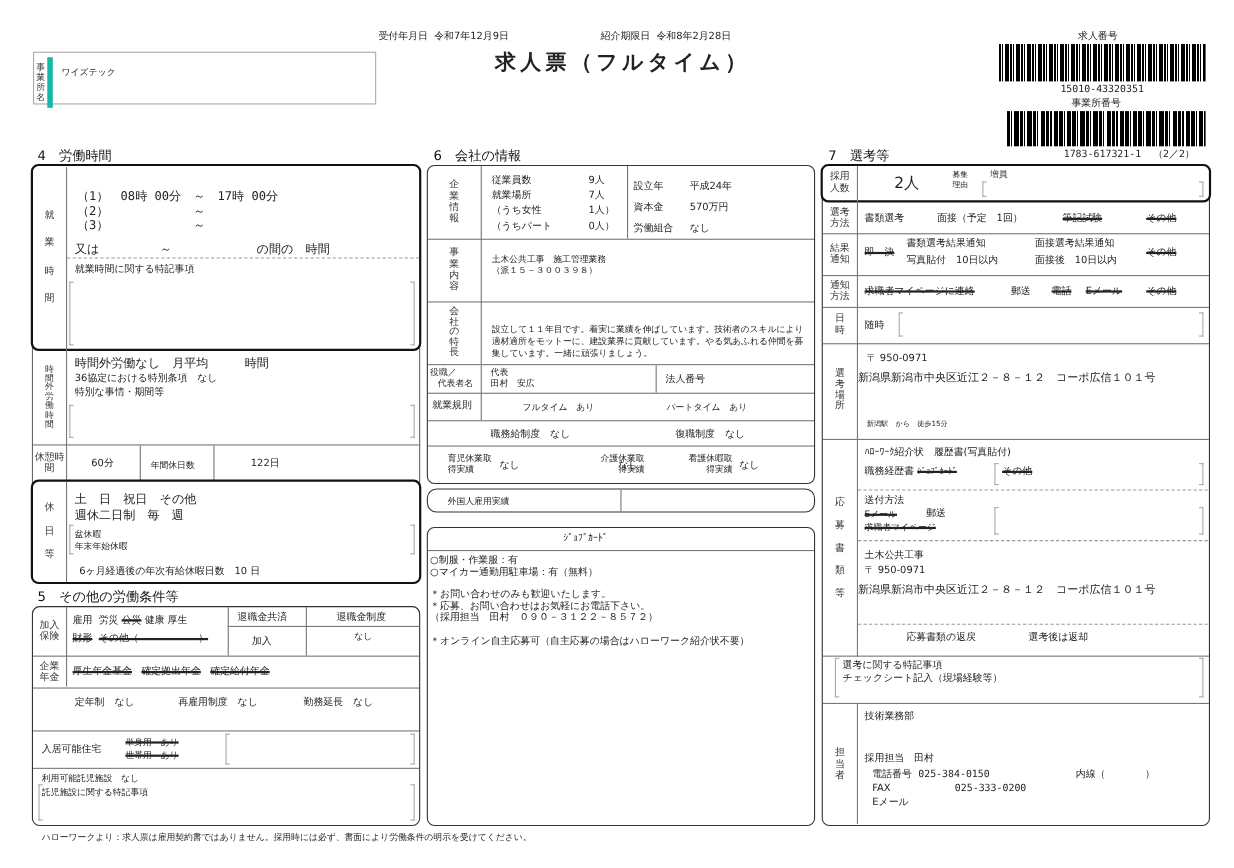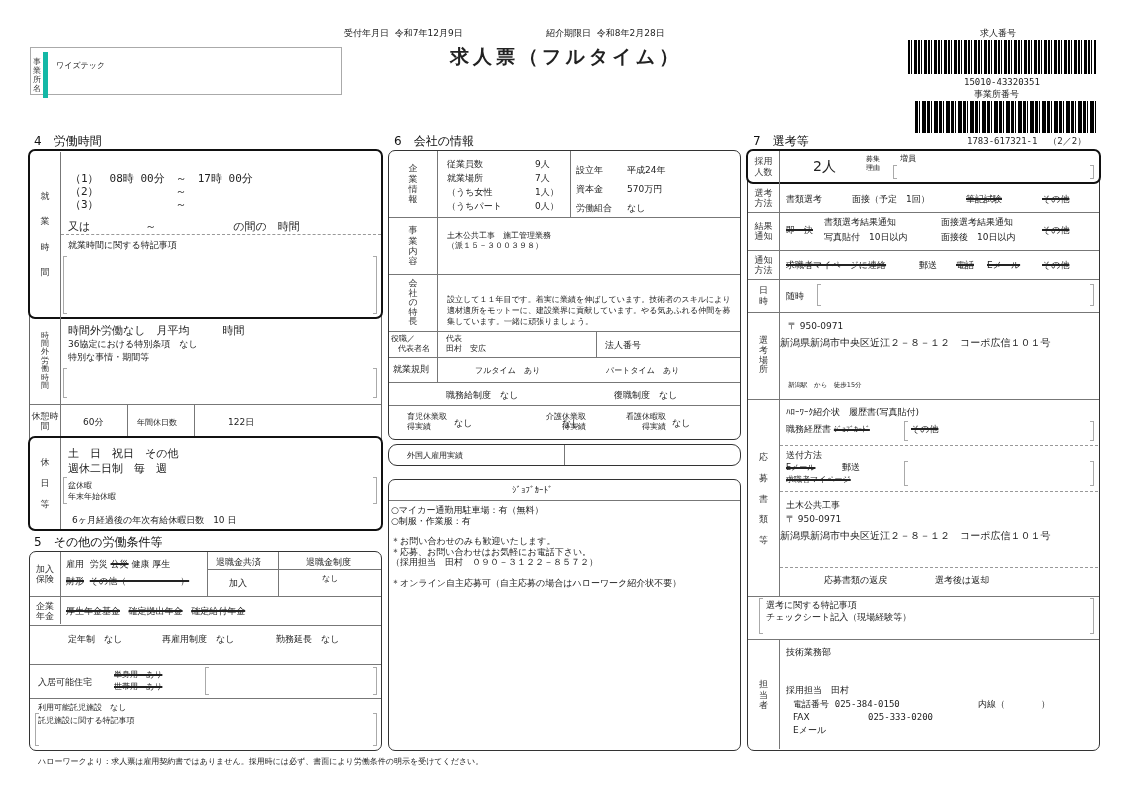--- a/index.html
+++ b/index.html
@@ -214,22 +214,22 @@
 <div class="abs t" style="left:672px;top:418px">なし</div>
 
 <div class="box" style="left:388px;top:444px;width:353px;height:22px;border:1.5px solid #333;border-radius:9px"></div>
 <div class="abs s" style="left:407px;top:451px">外国人雇用実績</div>
 <div class="vline" style="left:564px;top:445px;height:20px"></div>
 
 <div class="box" style="left:388px;top:479px;width:353px;height:272px;border:1.5px solid #333"></div>
 <div class="abs t" style="left:512px;top:485px">ｼﾞｮﾌﾞｶｰﾄﾞ</div>
 <div class="hline" style="left:389px;top:500px;width:351px"></div>
 <div class="abs t" style="left:391px;top:505px;width:345px;line-height:10.5px">
-  <div>○マイカー通勤用駐車場：有（無料）</div>
-    <div>○制服・作業服：有</div>
+  <div>○制服・作業服：有</div>
+    <div>○マイカー通勤用駐車場：有（無料）</div>
     <div style="height:10px"></div>
   <div>＊お問い合わせのみも歓迎いたします。</div>
     <div>＊応募、お問い合わせはお気軽にお電話下さい。</div>
     <div>（採用担当　田村　０９０－３１２２－８５７２）</div>
     <div style="height:10px"></div>
   <div>＊オンライン自主応募可（自主応募の場合はハローワーク紹介状不要）</div>
 </div>
 
 <div class="sechead" style="left:753px;top:133px">7　選考等</div>
 <div class="box" style="left:747px;top:150px;width:353px;height:601px;border:1.5px solid #333"></div>

